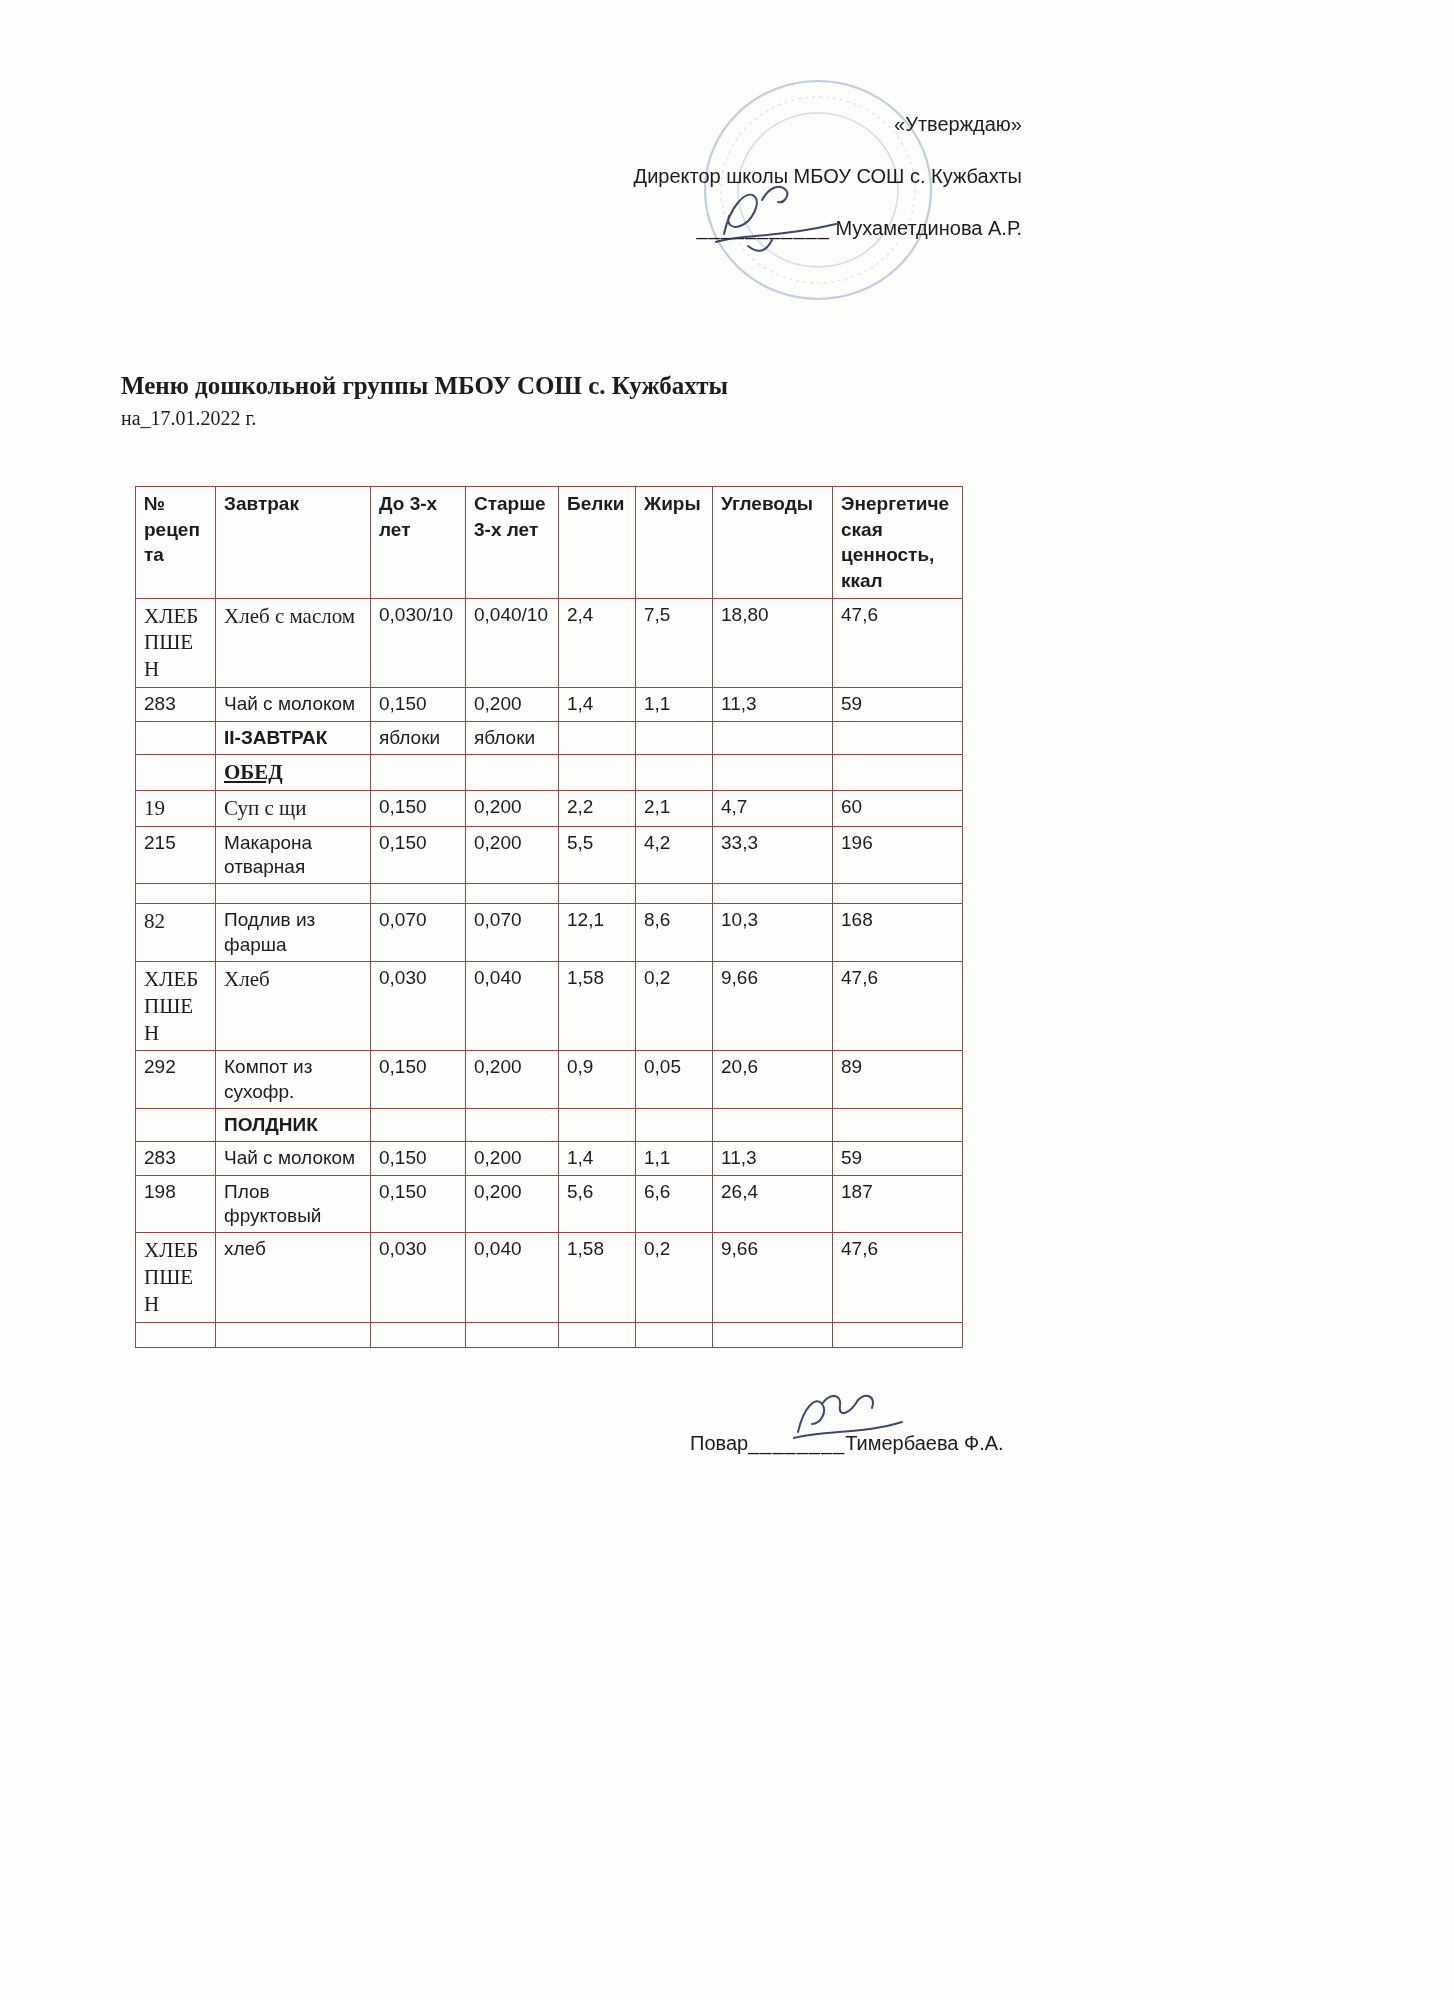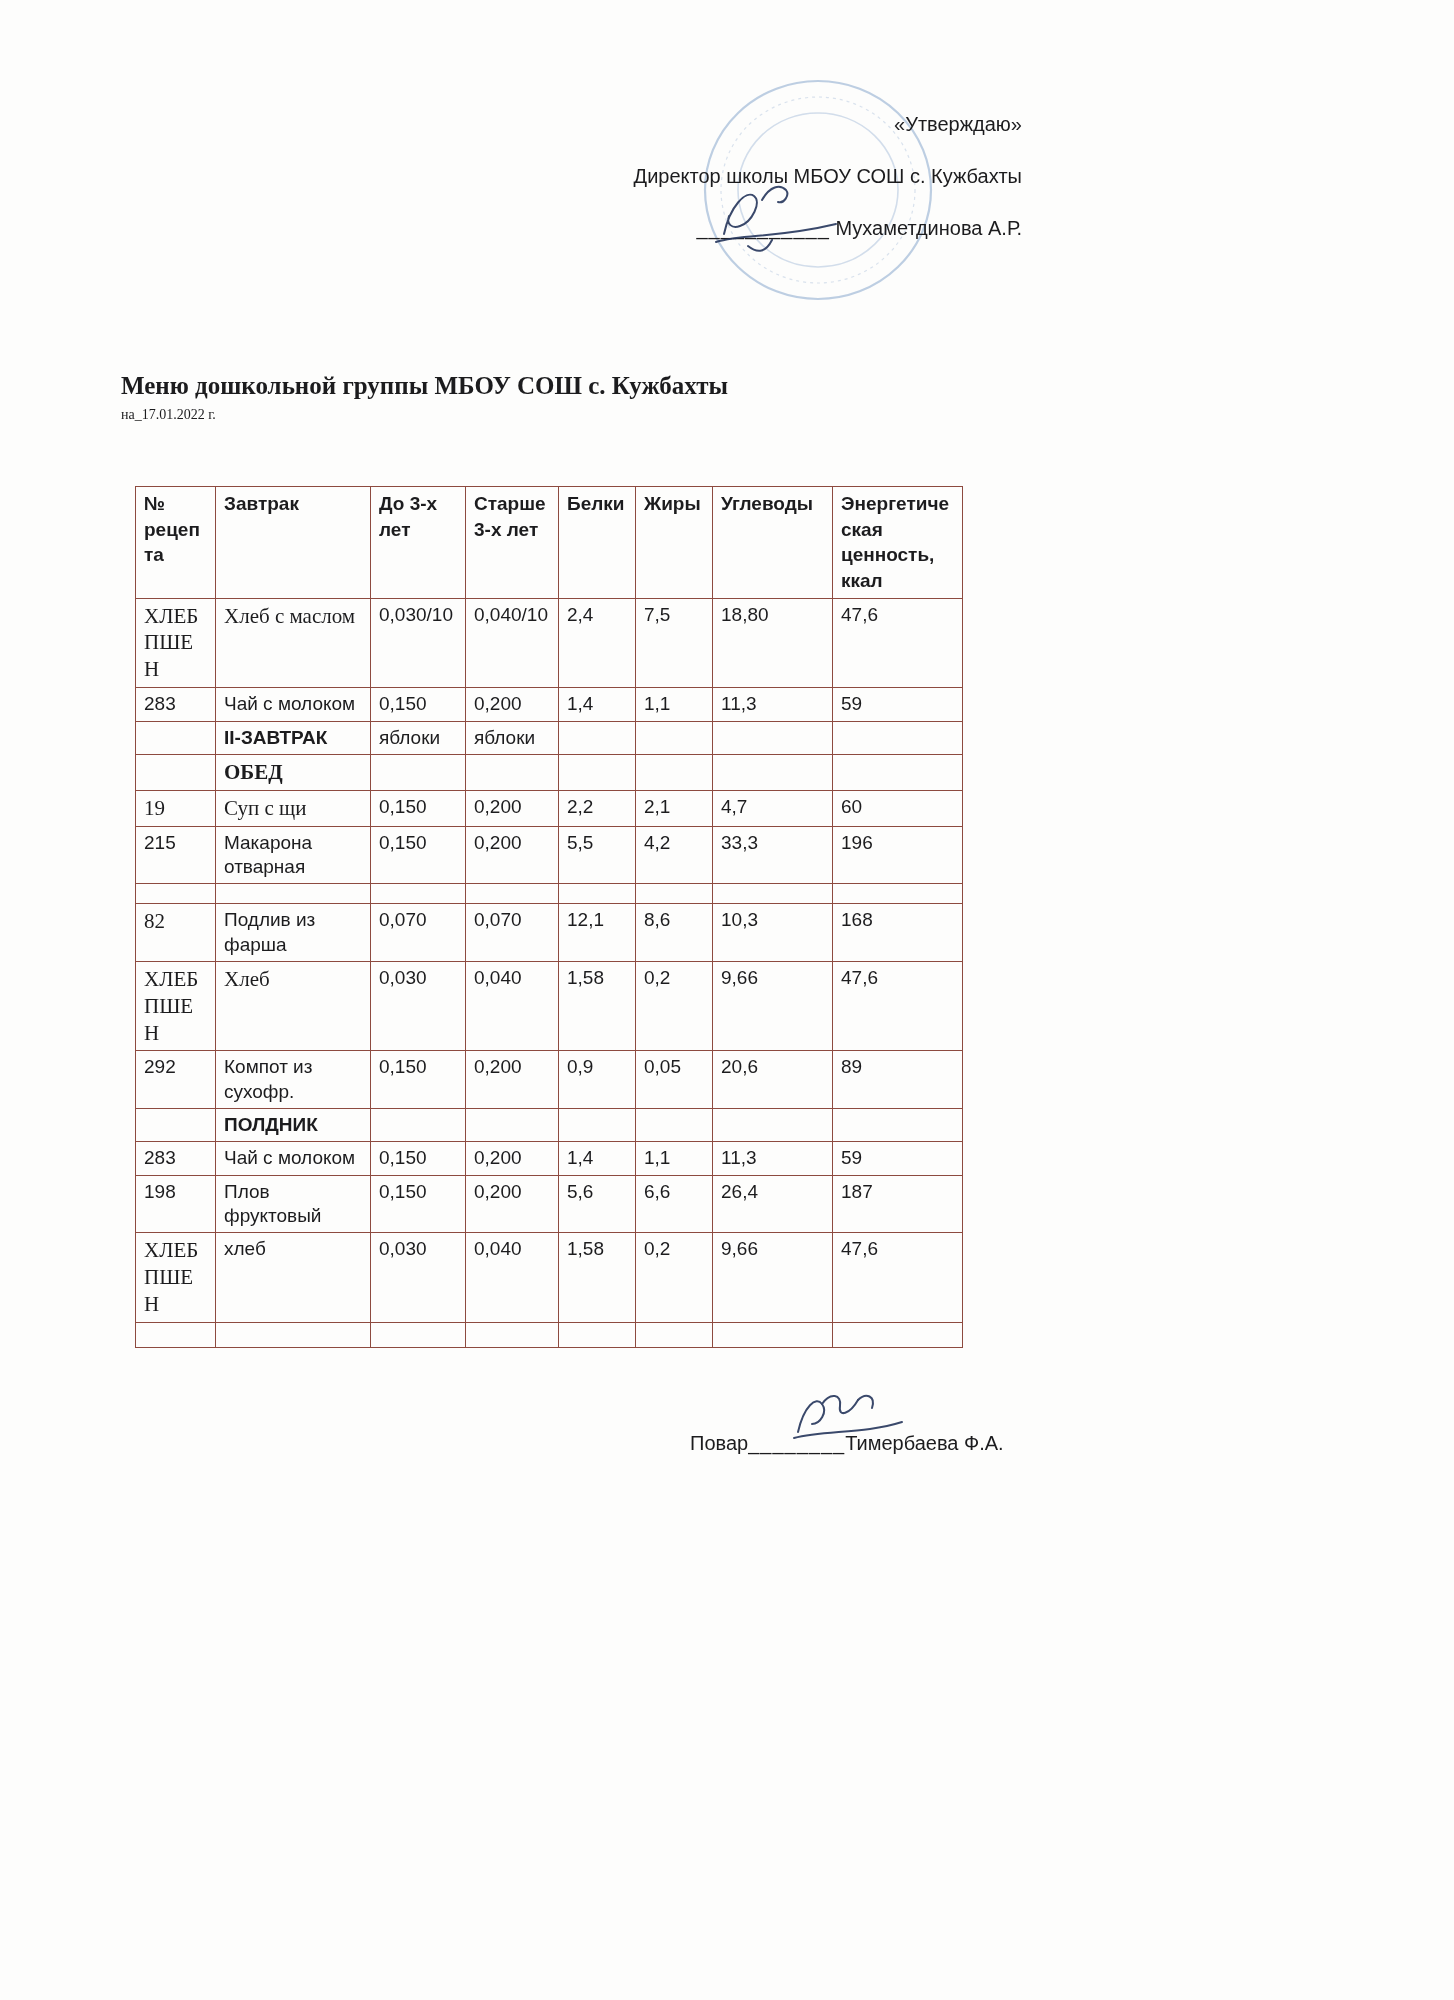--- a/index.html
+++ b/index.html
@@ -27,21 +27,21 @@
   .stamp{position:absolute;top:76px;left:696px;width:244px;height:234px;pointer-events:none}
   .sig-top{position:absolute;top:176px;left:708px;width:138px;height:84px;pointer-events:none}
   .sig-bottom{position:absolute;top:1388px;left:786px;width:124px;height:64px;pointer-events:none}
 
   
   .title-block{
     position:absolute;top:372px;left:121px;width:892px;
     font-family:"Liberation Serif",serif;
   }
   .title-main{font-weight:bold;font-size:25px}
-  .title-date{font-size:14px;margin-top:7px}
+  .title-date{font-size:20px;margin-top:7px}
 
   
   table.menu{
     position:absolute;top:470px;left:135px;width:827px;
     border-collapse:collapse;table-layout:fixed;font-size:19px;margin-top:16px;
   }
   .menu th,.menu td{
     border:1px solid #8d4a3f;
     padding:4px 8px;vertical-align:top;text-align:left;
     overflow-wrap:break-word;word-wrap:break-word;
@@ -136,21 +136,21 @@
         <tr style="height: 28px;">
           <td></td>
           <td class="bold">II-ЗАВТРАК</td>
           <td>яблоки</td>
           <td>яблоки</td>
           <td></td>
           <td></td>
           <td></td>
           <td></td>
         </tr>
-        <tr style="height: 26px;">
+        <tr style="height: 26px; text-decoration: underline;">
           <td></td>
           <td class="serif bold">ОБЕД</td>
           <td></td>
           <td></td>
           <td></td>
           <td></td>
           <td></td>
           <td></td>
         </tr>
         <tr style="height: 27px;">

